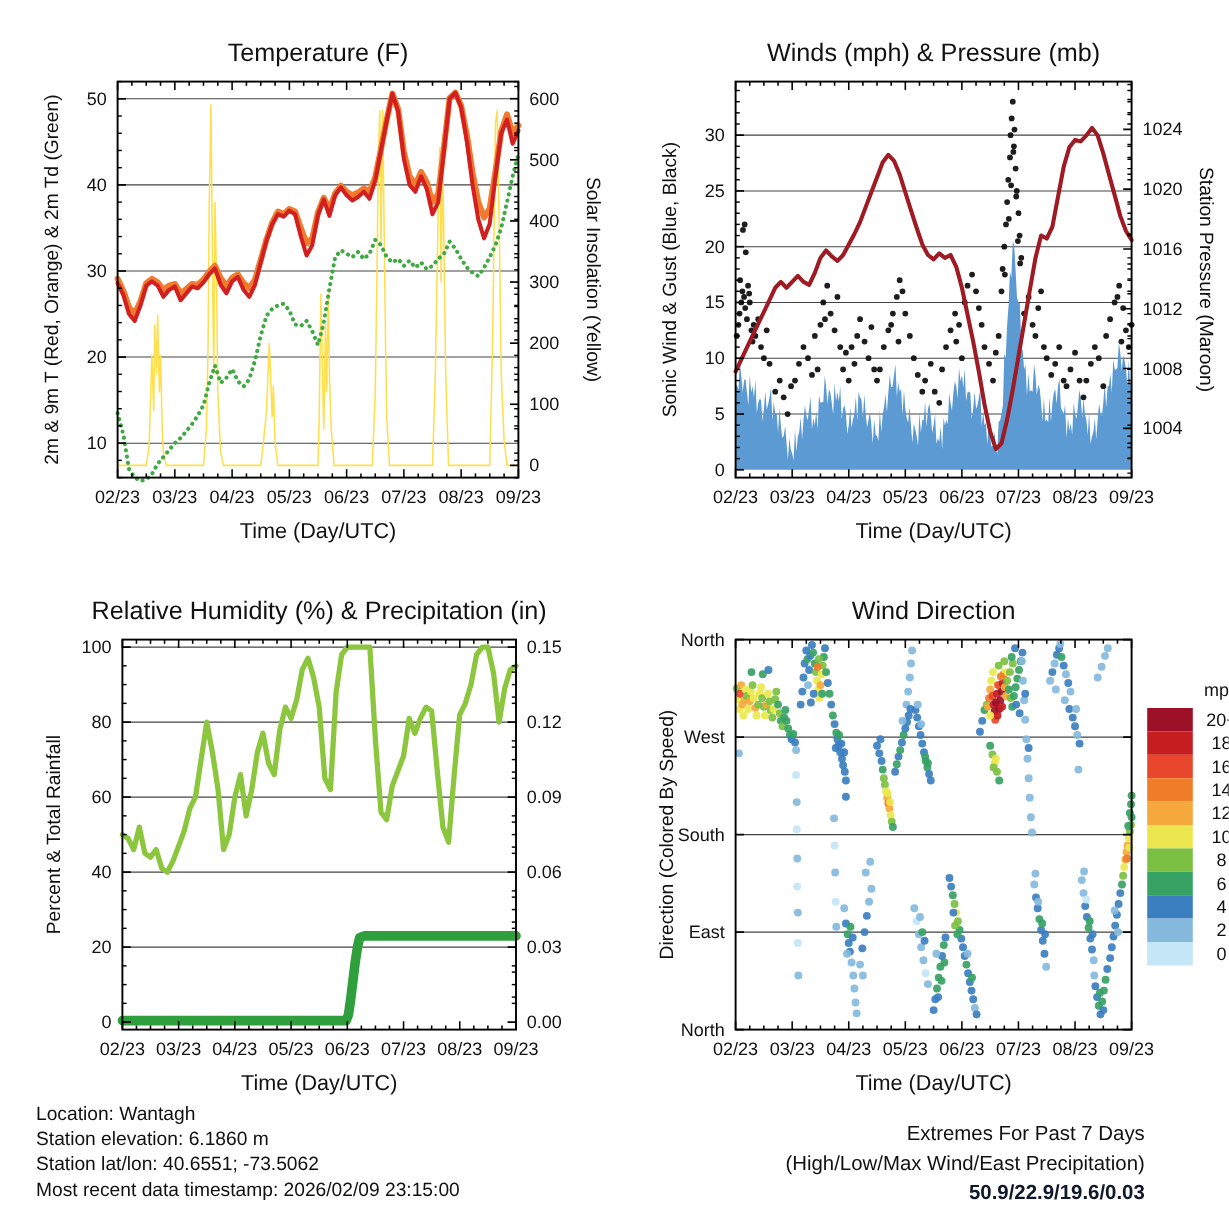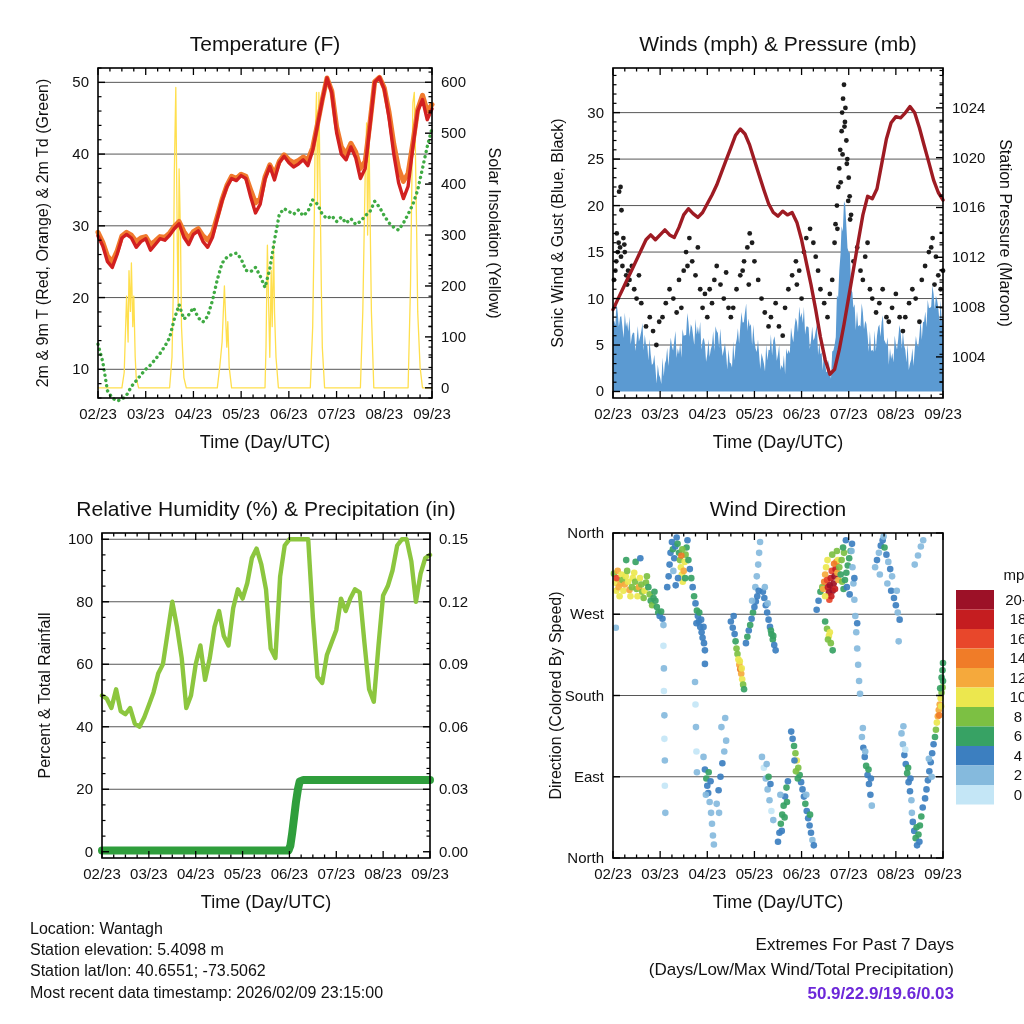--- a/index.html
+++ b/index.html
@@ -1159,23 +1159,23 @@
         <text x="1018" y="760.75" font-size="15" text-anchor="middle" fill="#111" font-family="&quot;Liberation Sans&quot;,sans-serif">4</text>
         <rect x="956" y="765.5" width="38" height="19.5" fill="#85badd"></rect>
         <text x="1018" y="780.25" font-size="15" text-anchor="middle" fill="#111" font-family="&quot;Liberation Sans&quot;,sans-serif">2</text>
         <rect x="956" y="785" width="38" height="19.5" fill="#c4e6f6"></rect>
         <text x="1018" y="799.75" font-size="15" text-anchor="middle" fill="#111" font-family="&quot;Liberation Sans&quot;,sans-serif">0</text>
       </g>
     </svg>
 
   <div class="footer-left">
     <div>Location: Wantagh</div>
-    <div>Station elevation: 5.4098 m</div>
+    <div>Station elevation: 6.1860 m</div>
     <div>Station lat/lon: 40.6551; -73.5062</div>
     <div>Most recent data timestamp: 2026/02/09 23:15:00</div>
   </div>
 
   <div class="footer-right">
     <div>Extremes For Past 7 Days</div>
-    <div>(Days/Low/Max Wind/Total Precipitation)</div>
-    <div class="vals" id="extreme-vals" style="color: #6d28d9;">50.9/22.9/19.6/0.03</div>
+    <div>(High/Low/Max Wind/East Precipitation)</div>
+    <div class="vals" id="extreme-vals" style="color: #0f172a;">50.9/22.9/19.6/0.03</div>
   </div>
 </div>
 
 </body></html>

